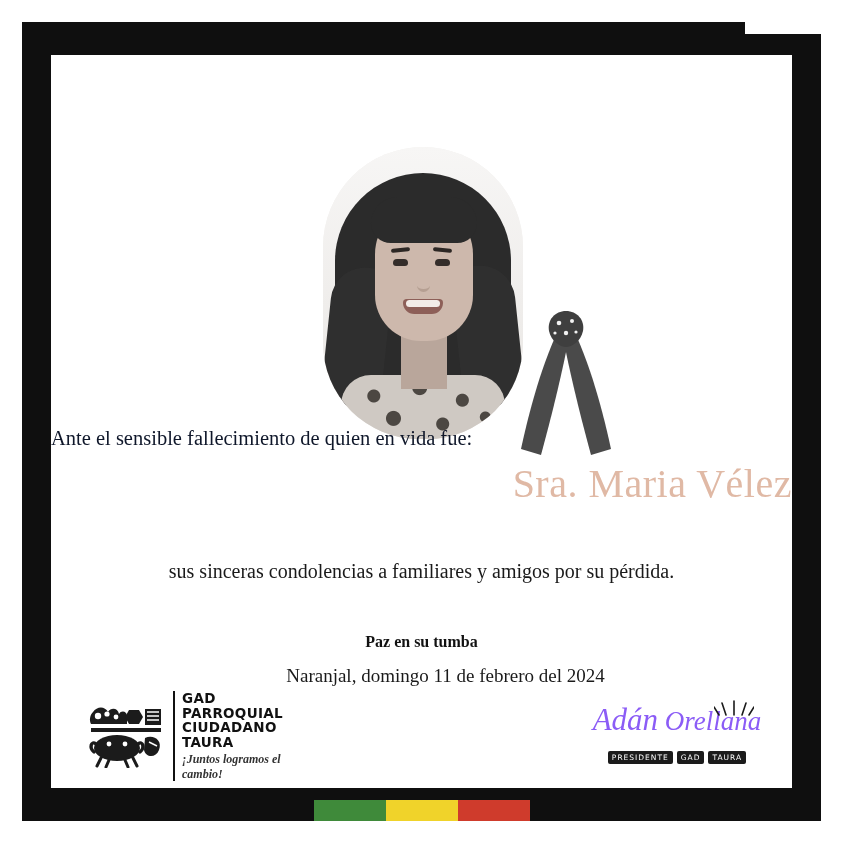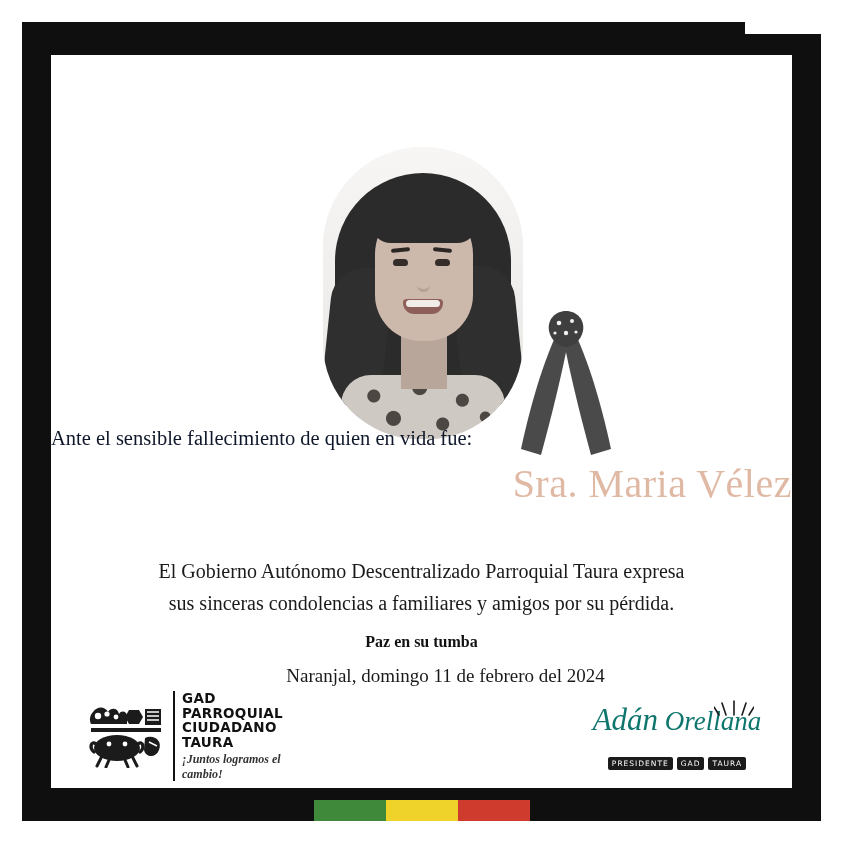--- a/index.html
+++ b/index.html
@@ -308,26 +308,26 @@
     right: 30px;
     top: 650px;
     width: 170px;
     height: 66px;
     text-align: center;
   }
   .logo-right .sig {
     font-family: "Liberation Serif", serif;
     font-style: italic;
     font-size: 27px;
-    color: #0f766e;
+    color: #8b5cf6;
     line-height: 30px;
   }
   .logo-right .sig .big { font-size: 31px; }
   .logo-right .tagline {
-    margin-top: 21px;
+    margin-top: 15px;
     display: flex;
     justify-content: center;
     align-items: center;
     gap: 4px;
     font-family: "DejaVu Sans", sans-serif;
     font-size: 7.5px;
     letter-spacing: 1px;
     color: #222;
   }
   .logo-right .tagline span.box {
@@ -415,21 +415,20 @@
         <circle cx="65" cy="25" r="1.6" fill="#f2f2f2"></circle>
       </svg>
     </div>
 
     <div class="lead">Ante el sensible fallecimiento de quien en vida fue:</div>
 
     <div class="name" style="color: rgb(224, 185, 165);">Sra. Maria Vélez</div>
 
 
     <div class="para">
-      <div>El Gobierno Autónomo Descentralizado Parroquial Taura expresa</div>
       <div>sus sinceras condolencias a familiares y amigos por su pérdida.</div>
     </div>
 
     <div class="peace">Paz en su tumba</div>
 
     <div class="place-date">Naranjal, domingo 11 de febrero del 2024</div>
 
     <div class="logo-left">
       <span class="crest">
         <svg viewBox="0 0 78 64" width="78" height="64" aria-hidden="true">

